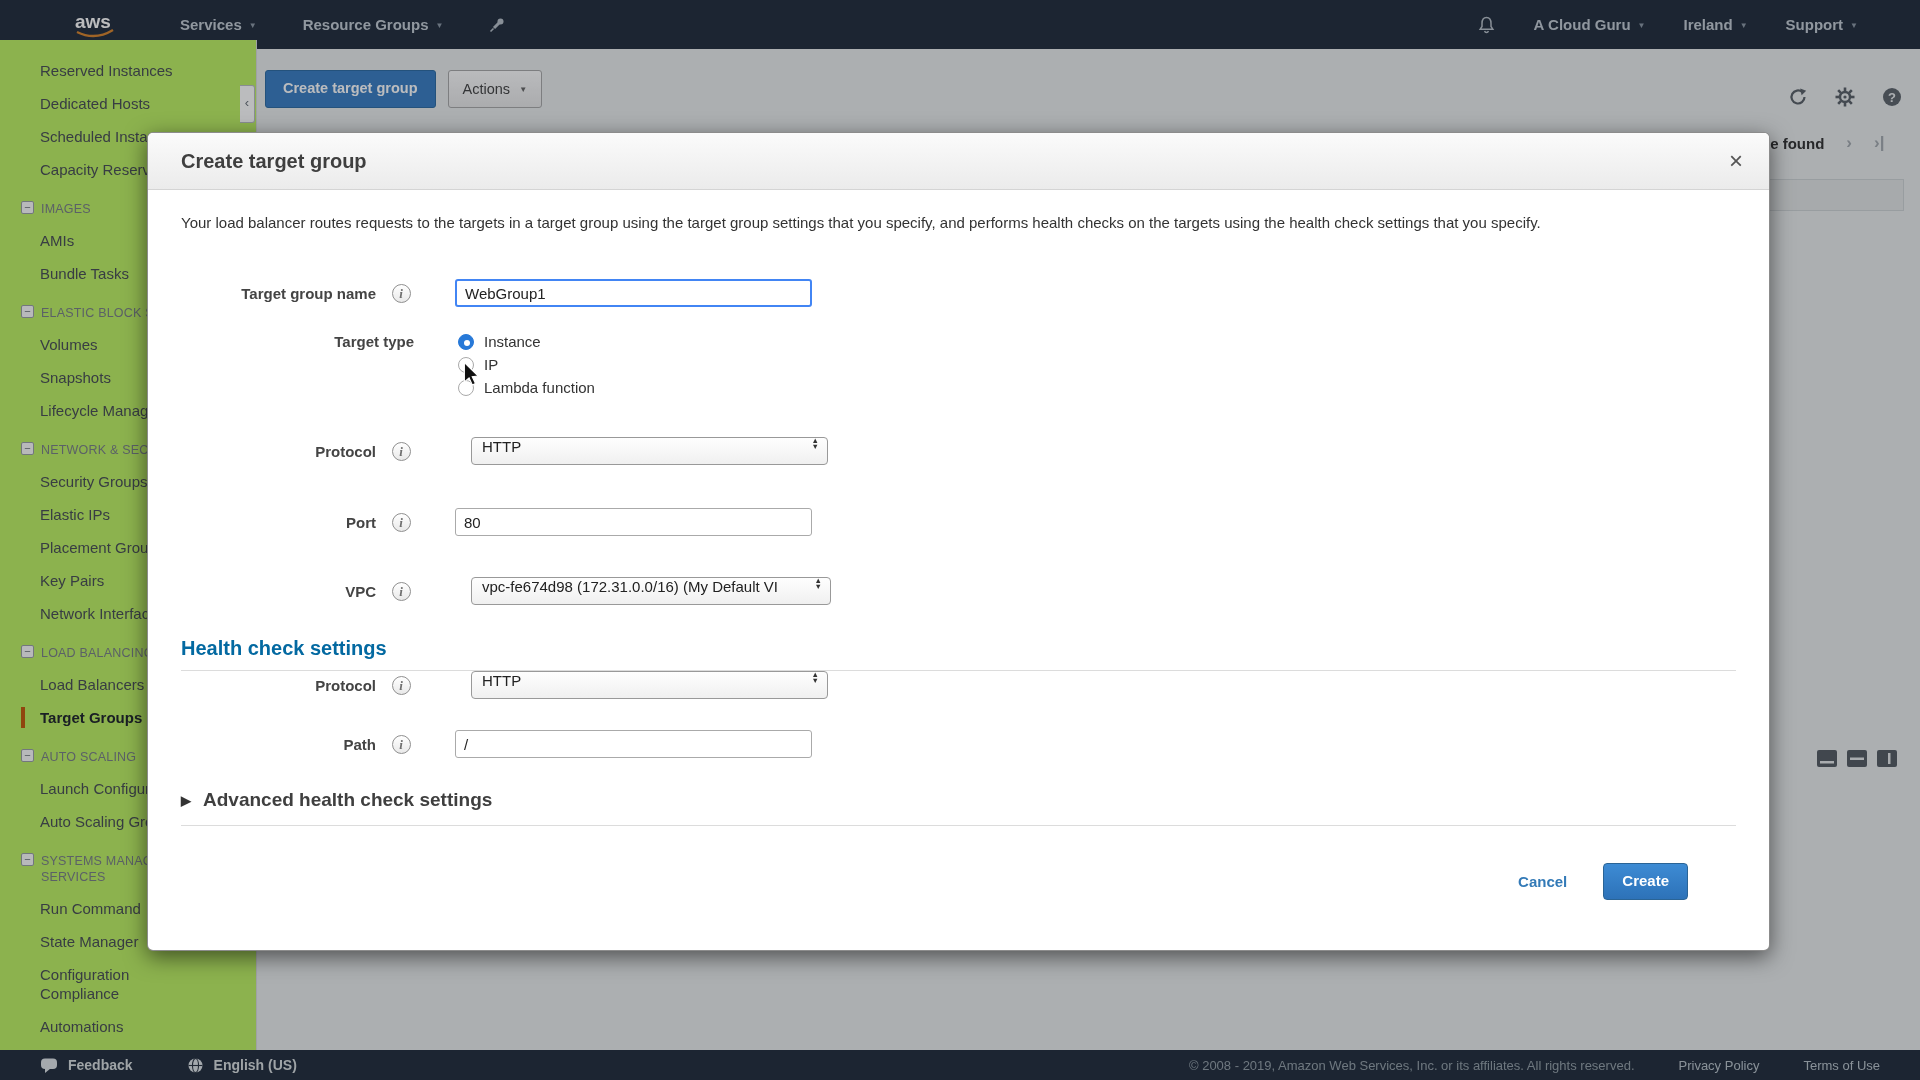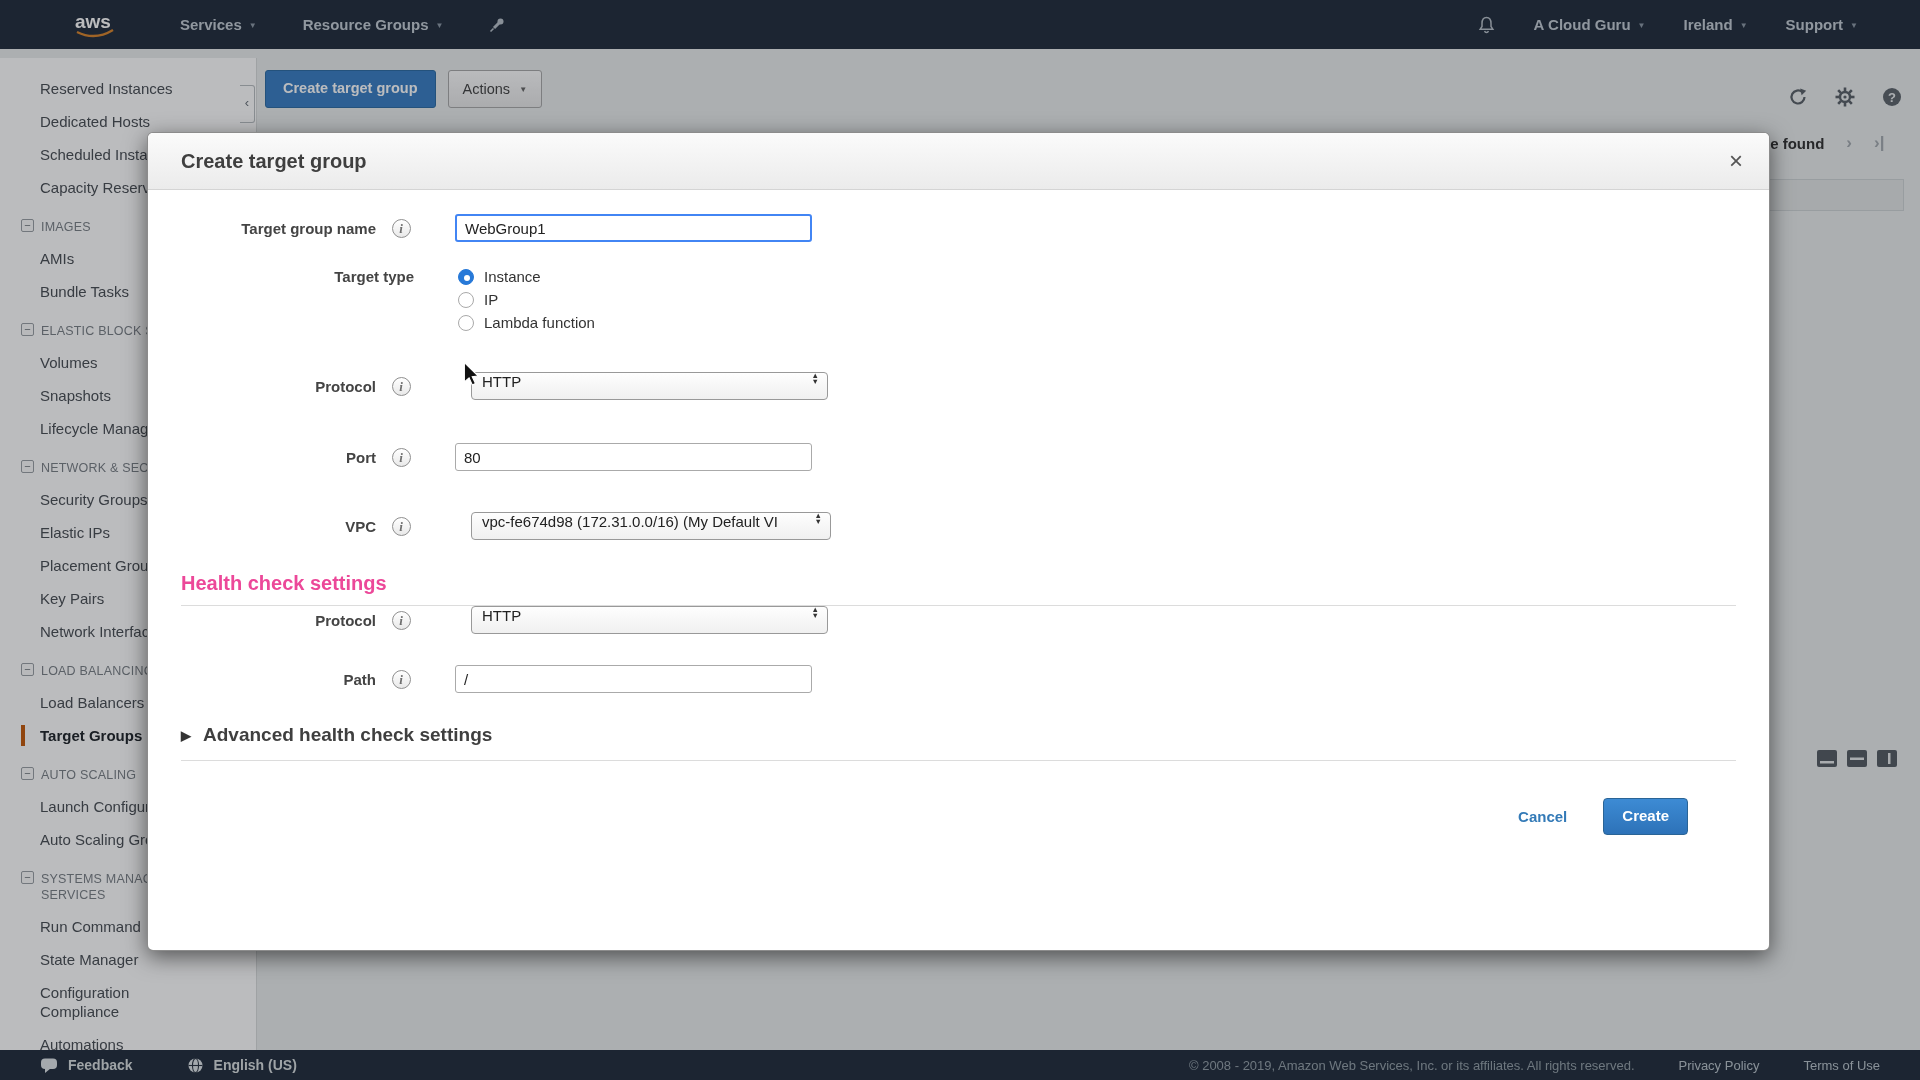--- a/index.html
+++ b/index.html
@@ -11,21 +11,21 @@
           display:flex;align-items:center;color:#cfd6dd;}
   .logo{margin-left:72px;display:flex;align-items:center;}
   .nav-left{display:flex;margin-left:62px;gap:46px;align-items:center;}
   .nav-item{display:flex;align-items:center;gap:7px;font-size:15px;font-weight:bold;color:#c4ccd4;cursor:default;}
   .caret{font-size:8px;color:#8d99a5;transform:translateY(1px);}
   .nav-pin{margin-left:46px;display:flex;align-items:center;}
   .nav-right{margin-left:auto;margin-right:62px;display:flex;align-items:center;gap:38px;}
   .nav-bell{display:flex;align-items:center;}
 
   
-  .sidebar{position:absolute;top:58px;left:0;width:257px;bottom:30px;background:#ffffff;
+  .sidebar{position:absolute;top:40px;left:0;width:257px;bottom:30px;background:#bef264;
            padding-top:14px;overflow:hidden;box-sizing:border-box;border-right:1px solid #d8dbdc;}
   .side-item{padding:7px 8px 7px 40px;font-size:15px;line-height:19px;color:#4a4f55;width:160px;cursor:default;position:relative;}
   .side-item.selected{font-weight:bold;color:#21262b;}
   .side-item.selected::before{content:"";position:absolute;left:21px;top:6px;bottom:6px;width:4px;background:#c45b0c;}
   .side-section{margin-top:8px;padding:7px 6px 7px 21px;display:flex;gap:7px;align-items:flex-start;
                 font-size:12.5px;line-height:16px;color:#7b8187;width:170px;letter-spacing:.2px;cursor:default;}
   .minus-box{flex:0 0 auto;width:13px;height:13px;border:1px solid #9aa0a5;border-radius:2px;background:#fbfbfb;
              font-size:11px;line-height:11px;text-align:center;color:#6d7378;box-sizing:border-box;}
 
   
@@ -90,21 +90,21 @@
   .select-arrows{margin-left:auto;display:flex;flex-direction:column;font-size:7.5px;line-height:6px;color:#333;flex:0 0 auto;padding-left:6px;}
   .radio-row{display:flex;align-items:center;margin-bottom:6px;margin-left:3px;}
   .radio{width:16px;height:16px;border-radius:50%;border:1px solid #a9a9a9;background:#fff;
          margin-right:10px;box-sizing:border-box;position:relative;flex:0 0 auto;}
   .radio.checked{background:#2779d8;border-color:#2779d8;}
   .radio.checked::after{content:"";position:absolute;left:5px;top:5px;width:6px;height:6px;border-radius:50%;background:#fff;}
   .radio-label{font-size:15px;color:#333;}
 
   .mb26{margin-bottom:26px;}.mb31{margin-bottom:31px;}.mb32{margin-bottom:32px;}
   .mb35{margin-bottom:35px;}.mb36{margin-bottom:36px;}.mb41{margin-bottom:41px;}.mb43{margin-bottom:43px;}
-  .section-heading{font-size:20px;font-weight:bold;color:#ec4899;margin:0 0 10px 0;}
+  .section-heading{font-size:20px;font-weight:bold;color:#0369a1;margin:0 0 10px 0;}
   hr.sep{border:0;border-top:1px solid #dcdcdc;margin:0;}
   .advanced-row{display:flex;align-items:center;gap:12px;font-size:19px;font-weight:bold;
                 color:#3f3f3f;margin:0 0 14px 0;}
   .adv-arrow{font-size:13px;color:#333;}
   .modal-buttons{display:flex;justify-content:flex-end;align-items:center;gap:36px;
                  padding:37px 48px 0 0;}
   .cancel-link{color:#337ab7;font-size:15px;font-weight:bold;}
   .btn-create{height:35px;padding:0 18px;border-radius:4px;color:#fff;font-weight:bold;font-size:15px;
               background:linear-gradient(#3d8bd4,#2d72b8);border:1px solid #2a6496;line-height:33px;}
   .cursor{position:absolute;left:463px;top:362px;z-index:30;}
@@ -308,20 +308,21 @@
   </div>
 
   <div class="overlay"></div>
 
   <div class="modal">
     <div class="modal-header">
       <span class="modal-title">Create target group</span>
       <span class="modal-close">×</span>
     </div>
     <div class="modal-body">
+      <p class="description">Your load balancer routes requests to the targets in a target group using the target group settings that you specify, and performs health checks on the targets using the health check settings that you specify.</p>
 
       <div class="form-row mb26">
         <span class="lbl">Target group name</span>
         <span class="icon-cell">
             <span class="info-icon">i</span>
           </span>
         <span class="field">
           <input class="text-input focused" value="WebGroup1" style="">
         </span>
       </div>

